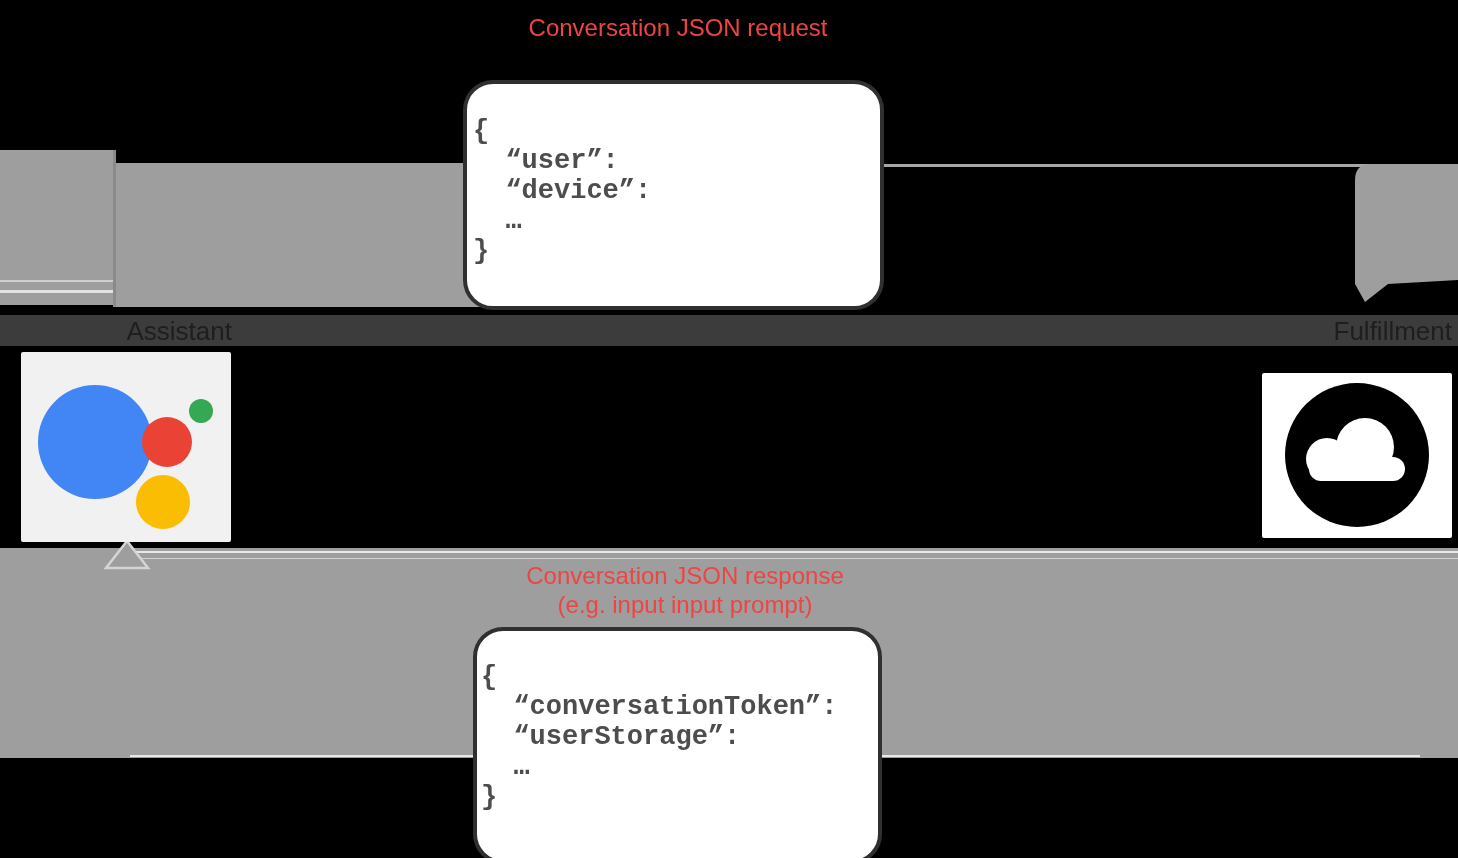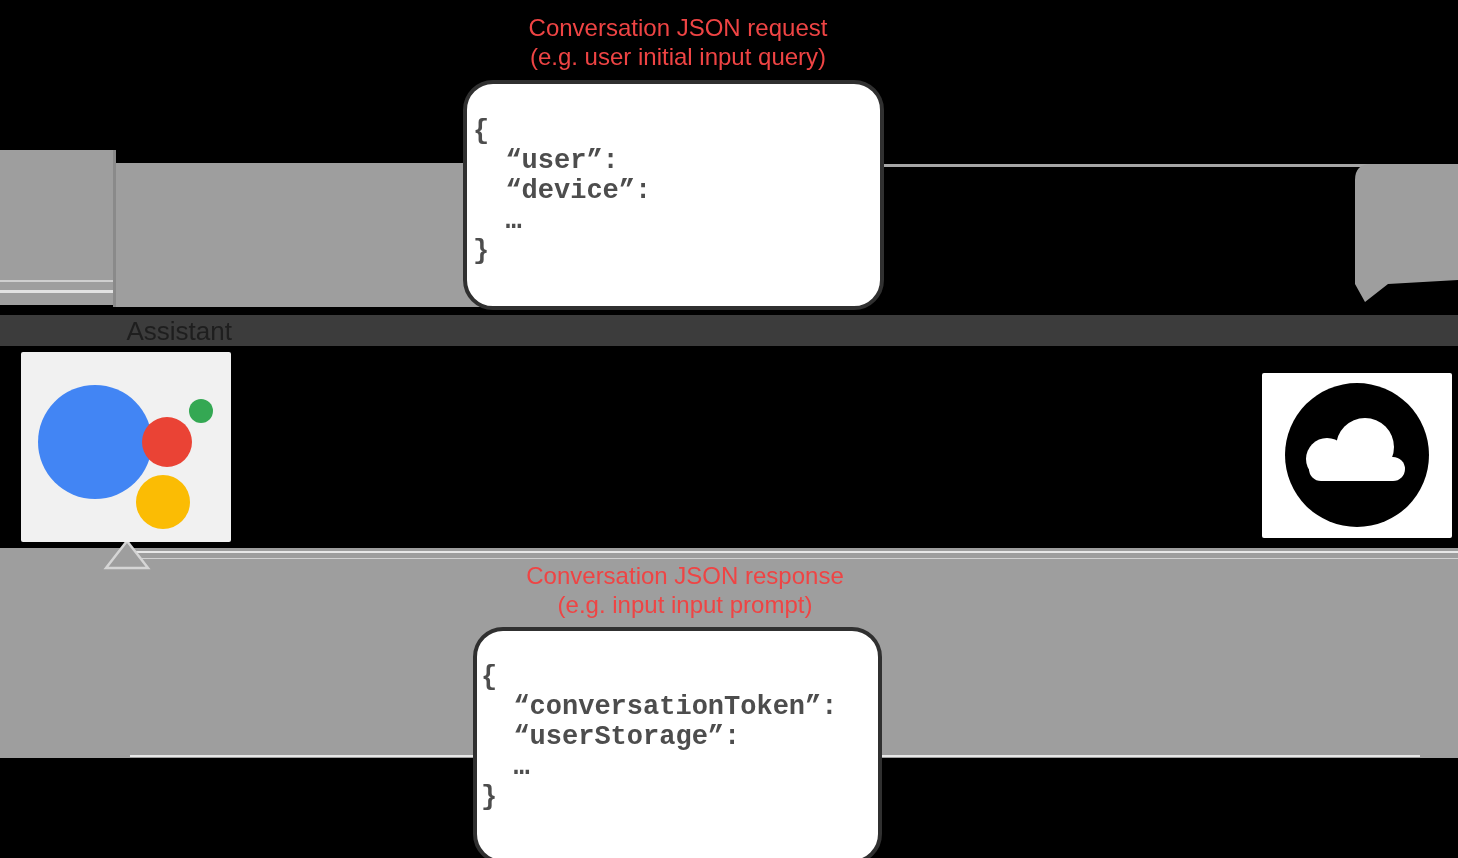--- a/index.html
+++ b/index.html
@@ -66,24 +66,24 @@
   <div class="abs hair2"></div>
   <div class="abs hair hair3"></div>
 
   <svg class="abs shape-svg" viewBox="0 0 1458 858">
     <path d="M1355,180 Q1355,164 1371,164 L1458,164 L1458,280 L1388,284 L1365,302 L1355,284 Z" fill="#9e9e9e"></path>
     <polygon points="127,541 106,568 148,568" fill="#9e9e9e" stroke="#d5d5d5" stroke-width="2.5"></polygon>
   </svg>
 
   <div class="abs strip"></div>
   <div class="abs striplabel left">Assistant</div>
+  <div class="abs striplabel right">Fulfillment</div>
 
   <div class="abs arrowlabel toplab">
     <div>Conversation JSON request</div>
-    <div>(e.g. user initial input query)</div>
   </div>
   <div class="abs arrowlabel botlab">
     <div>Conversation JSON response</div>
     <div>(e.g. input input prompt)</div>
   </div>
 
   <div class="abs codebox reqbox"></div>
   <pre class="abs code reqcode">{
   “user”:
   “device”:

